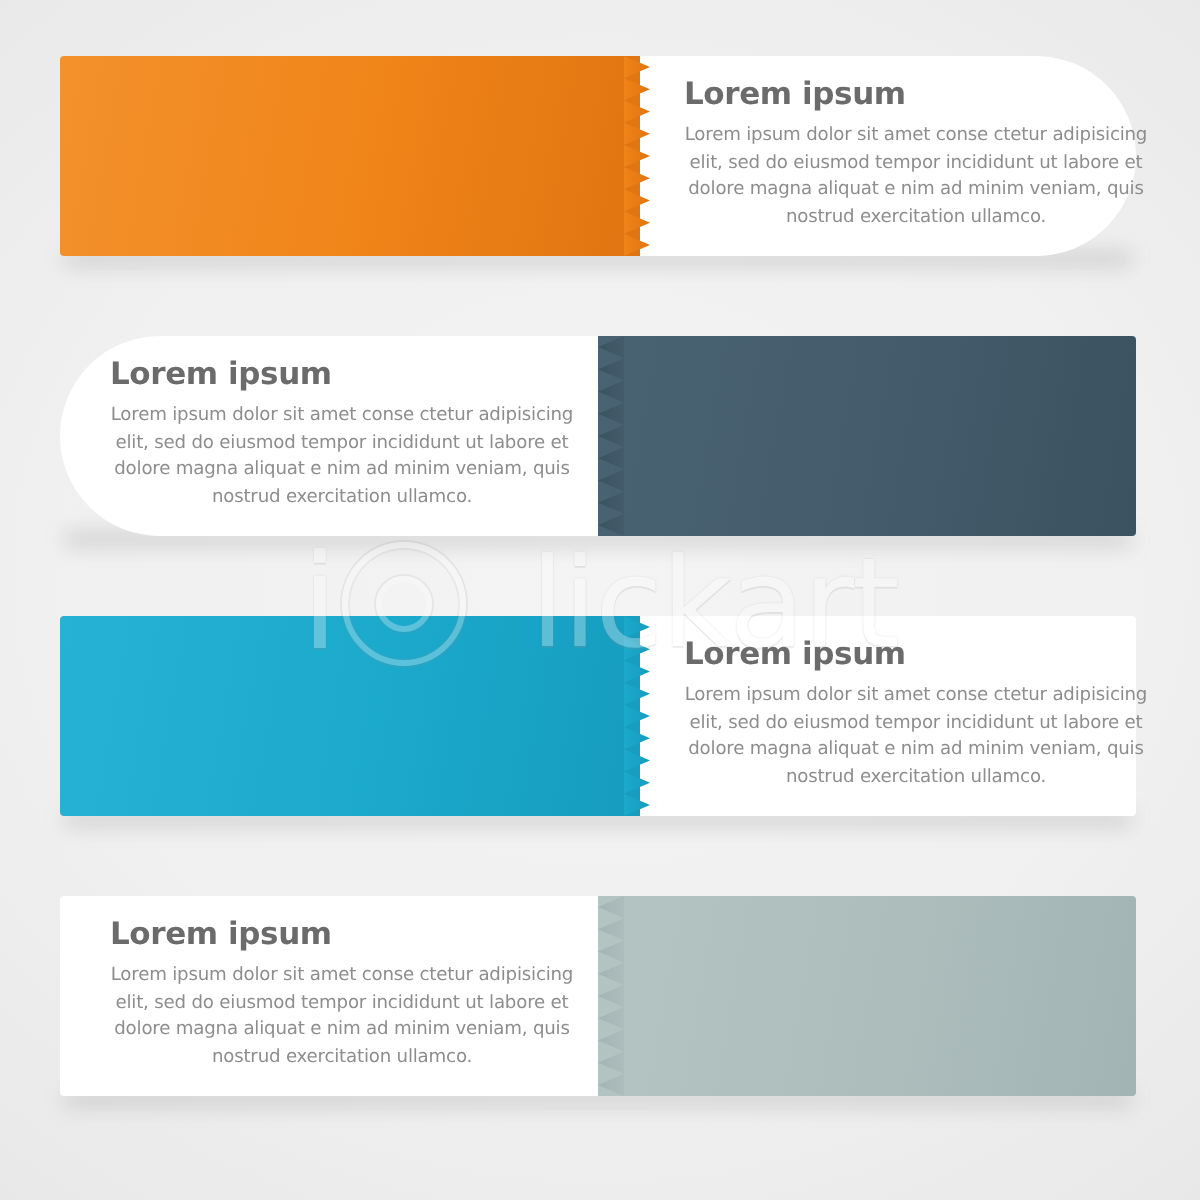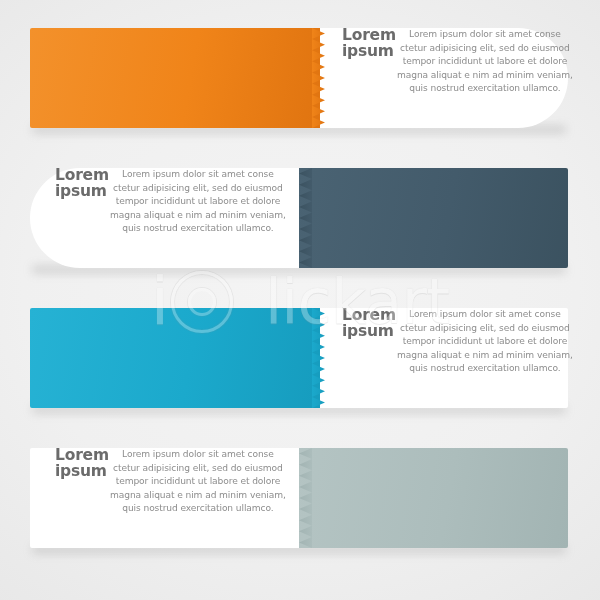--- a/index.html
+++ b/index.html
@@ -132,21 +132,21 @@
     z-index: 3;
   }
   .zig svg { display: block; width: 100%; height: 100%; }
 
   
   .txt {
     position: absolute;
     top: 0;
     height: 100%;
     display: flex;
-    flex-direction: row;
+    flex-direction: column;
     justify-content: center;
     z-index: 20;
     box-sizing: border-box;
   }
   .txt h3 {
     margin: 0 0 7px 0;
     font-size: 15.5px;
     font-weight: bold;
     color: #6b6b6b;
     letter-spacing: -0.2px;

